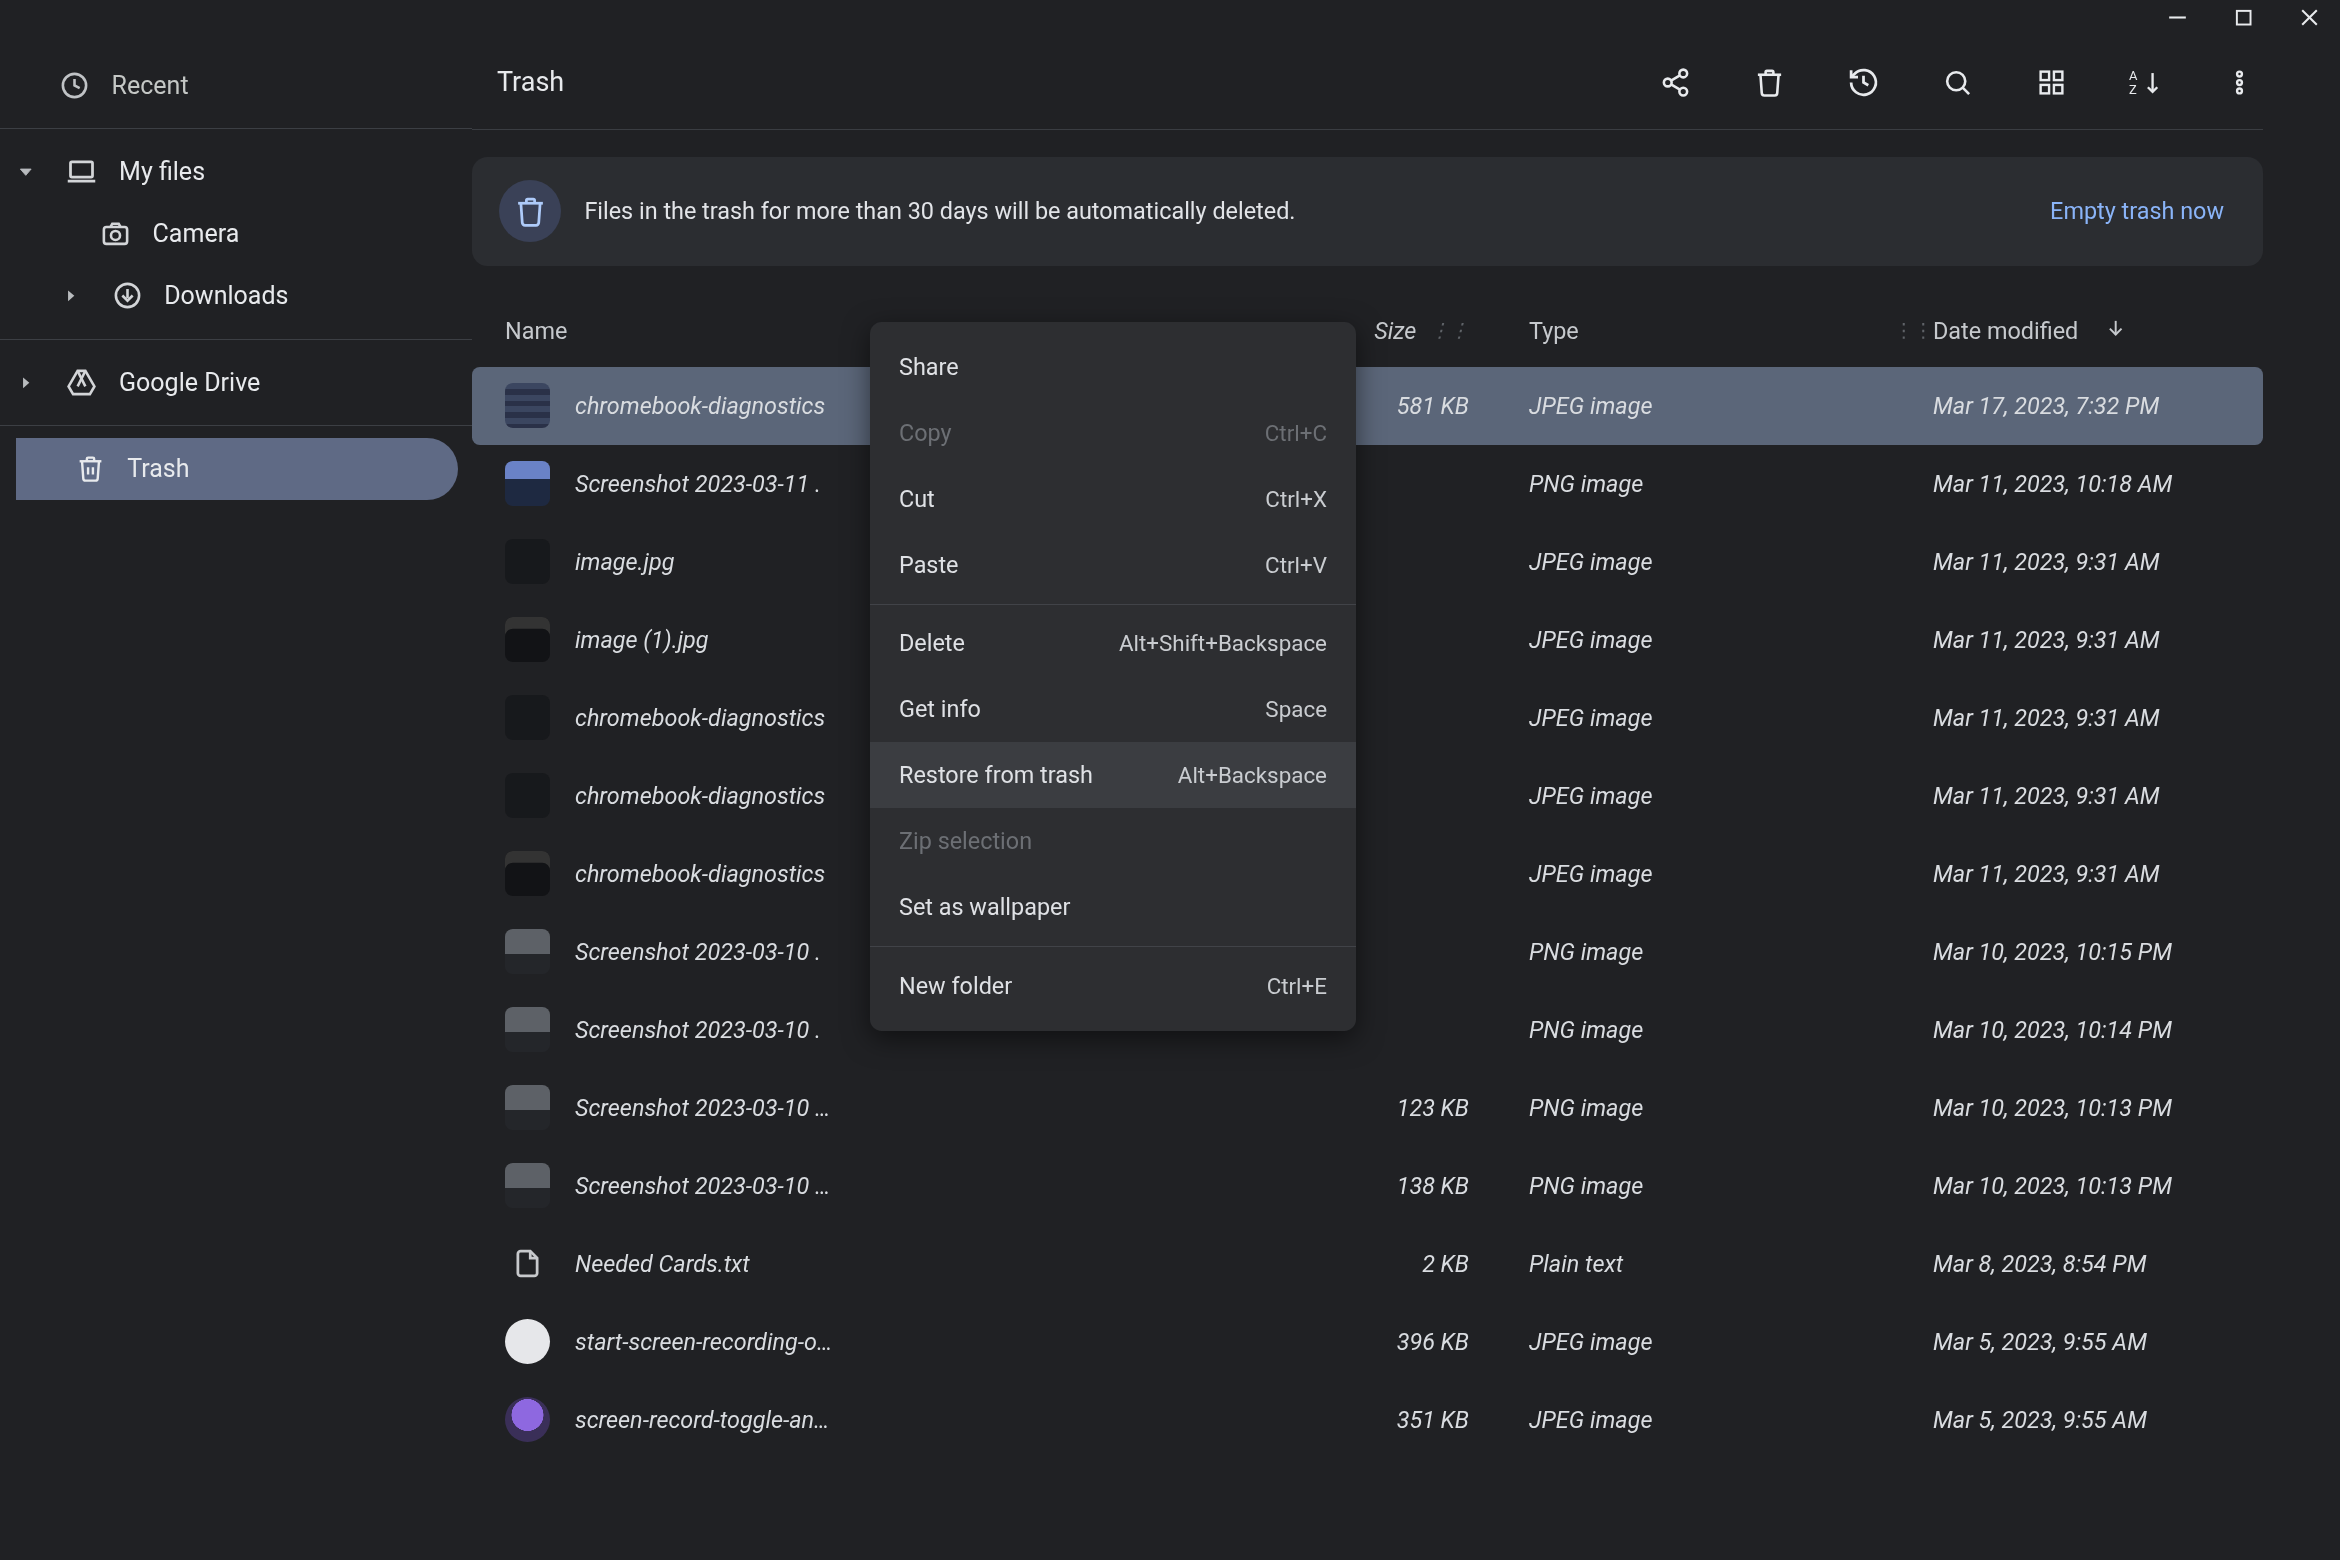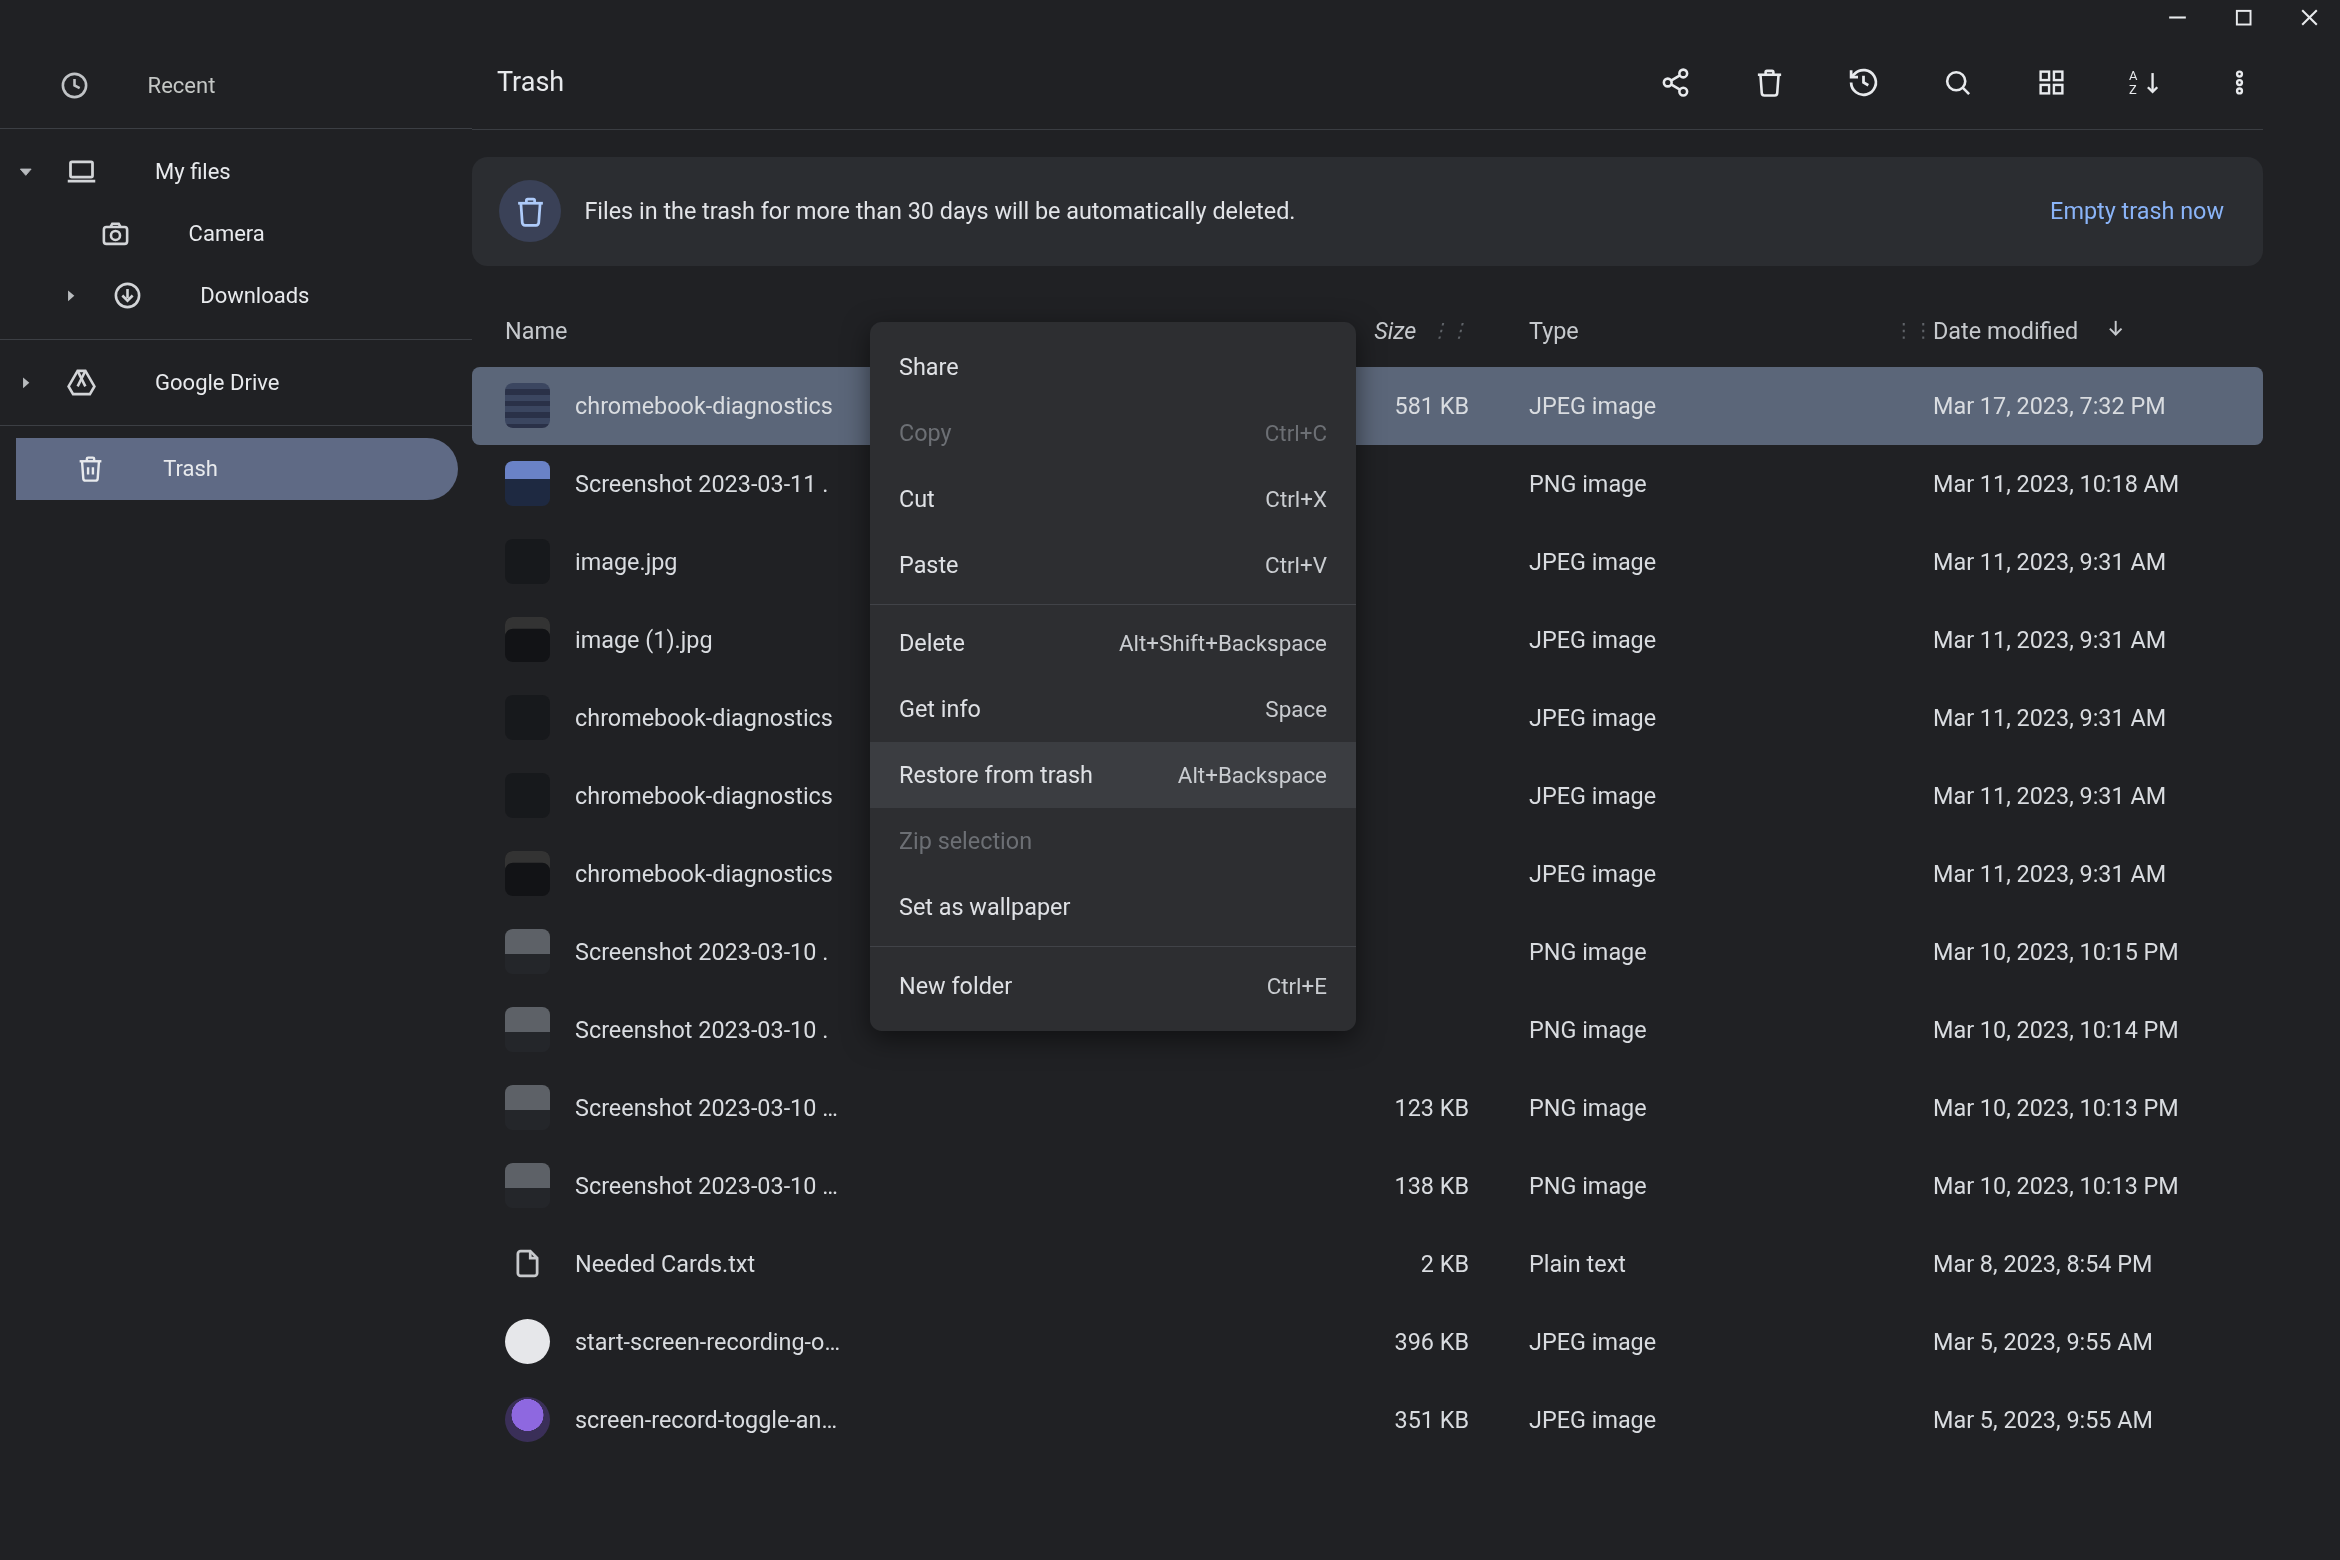--- a/index.html
+++ b/index.html
@@ -54,21 +54,21 @@
   .side-row .chevron {
     width: 39px;
     display: flex;
     align-items: center; justify-content: center;
   }
   .side-row .icon {
     width: 39px;
     display: flex;
     align-items: center; justify-content: center;
   }
-  .side-row .label { font-size: 22px; color: #e8eaed; margin-left: 36px; }
+  .side-row .label { font-size: 25px; color: #e8eaed; }
   .side-row.recent-row .label { color:#c4c7c5; }
   .side-sep {
     height: 1px;
     background: #3c3f44;
     margin: 11.7px 0 11.7px 0;
   }
   .side-row.selected {
     background: #5f6a85;
   }
   .side-row.selected .label { color:#e8eaed; font-weight:450; }
@@ -146,20 +146,21 @@
   .sort-arrow { margin-left: 13.7px; }
 
   .tbody { position:relative; }
   .trow {
     display:flex;
     align-items:center;
     height:78px;
     padding-left:33px;
     color:#d9dce0;
     font-size:23.4px;
+    font-style:italic;
   }
   .trow.selected {
     background:#5b6679;
     border-radius:7.8px;
   }
   .cell-name { width:751px; display:flex; align-items:center; gap:25px; overflow:hidden;}
   .cell-name .fname { white-space:nowrap; overflow:hidden; text-overflow:ellipsis; max-width:293px;}
   .cell-size { width:273px; text-align:right; padding-right:60px;}
   .cell-type { width:404px;}
   .cell-date { flex:1; }

